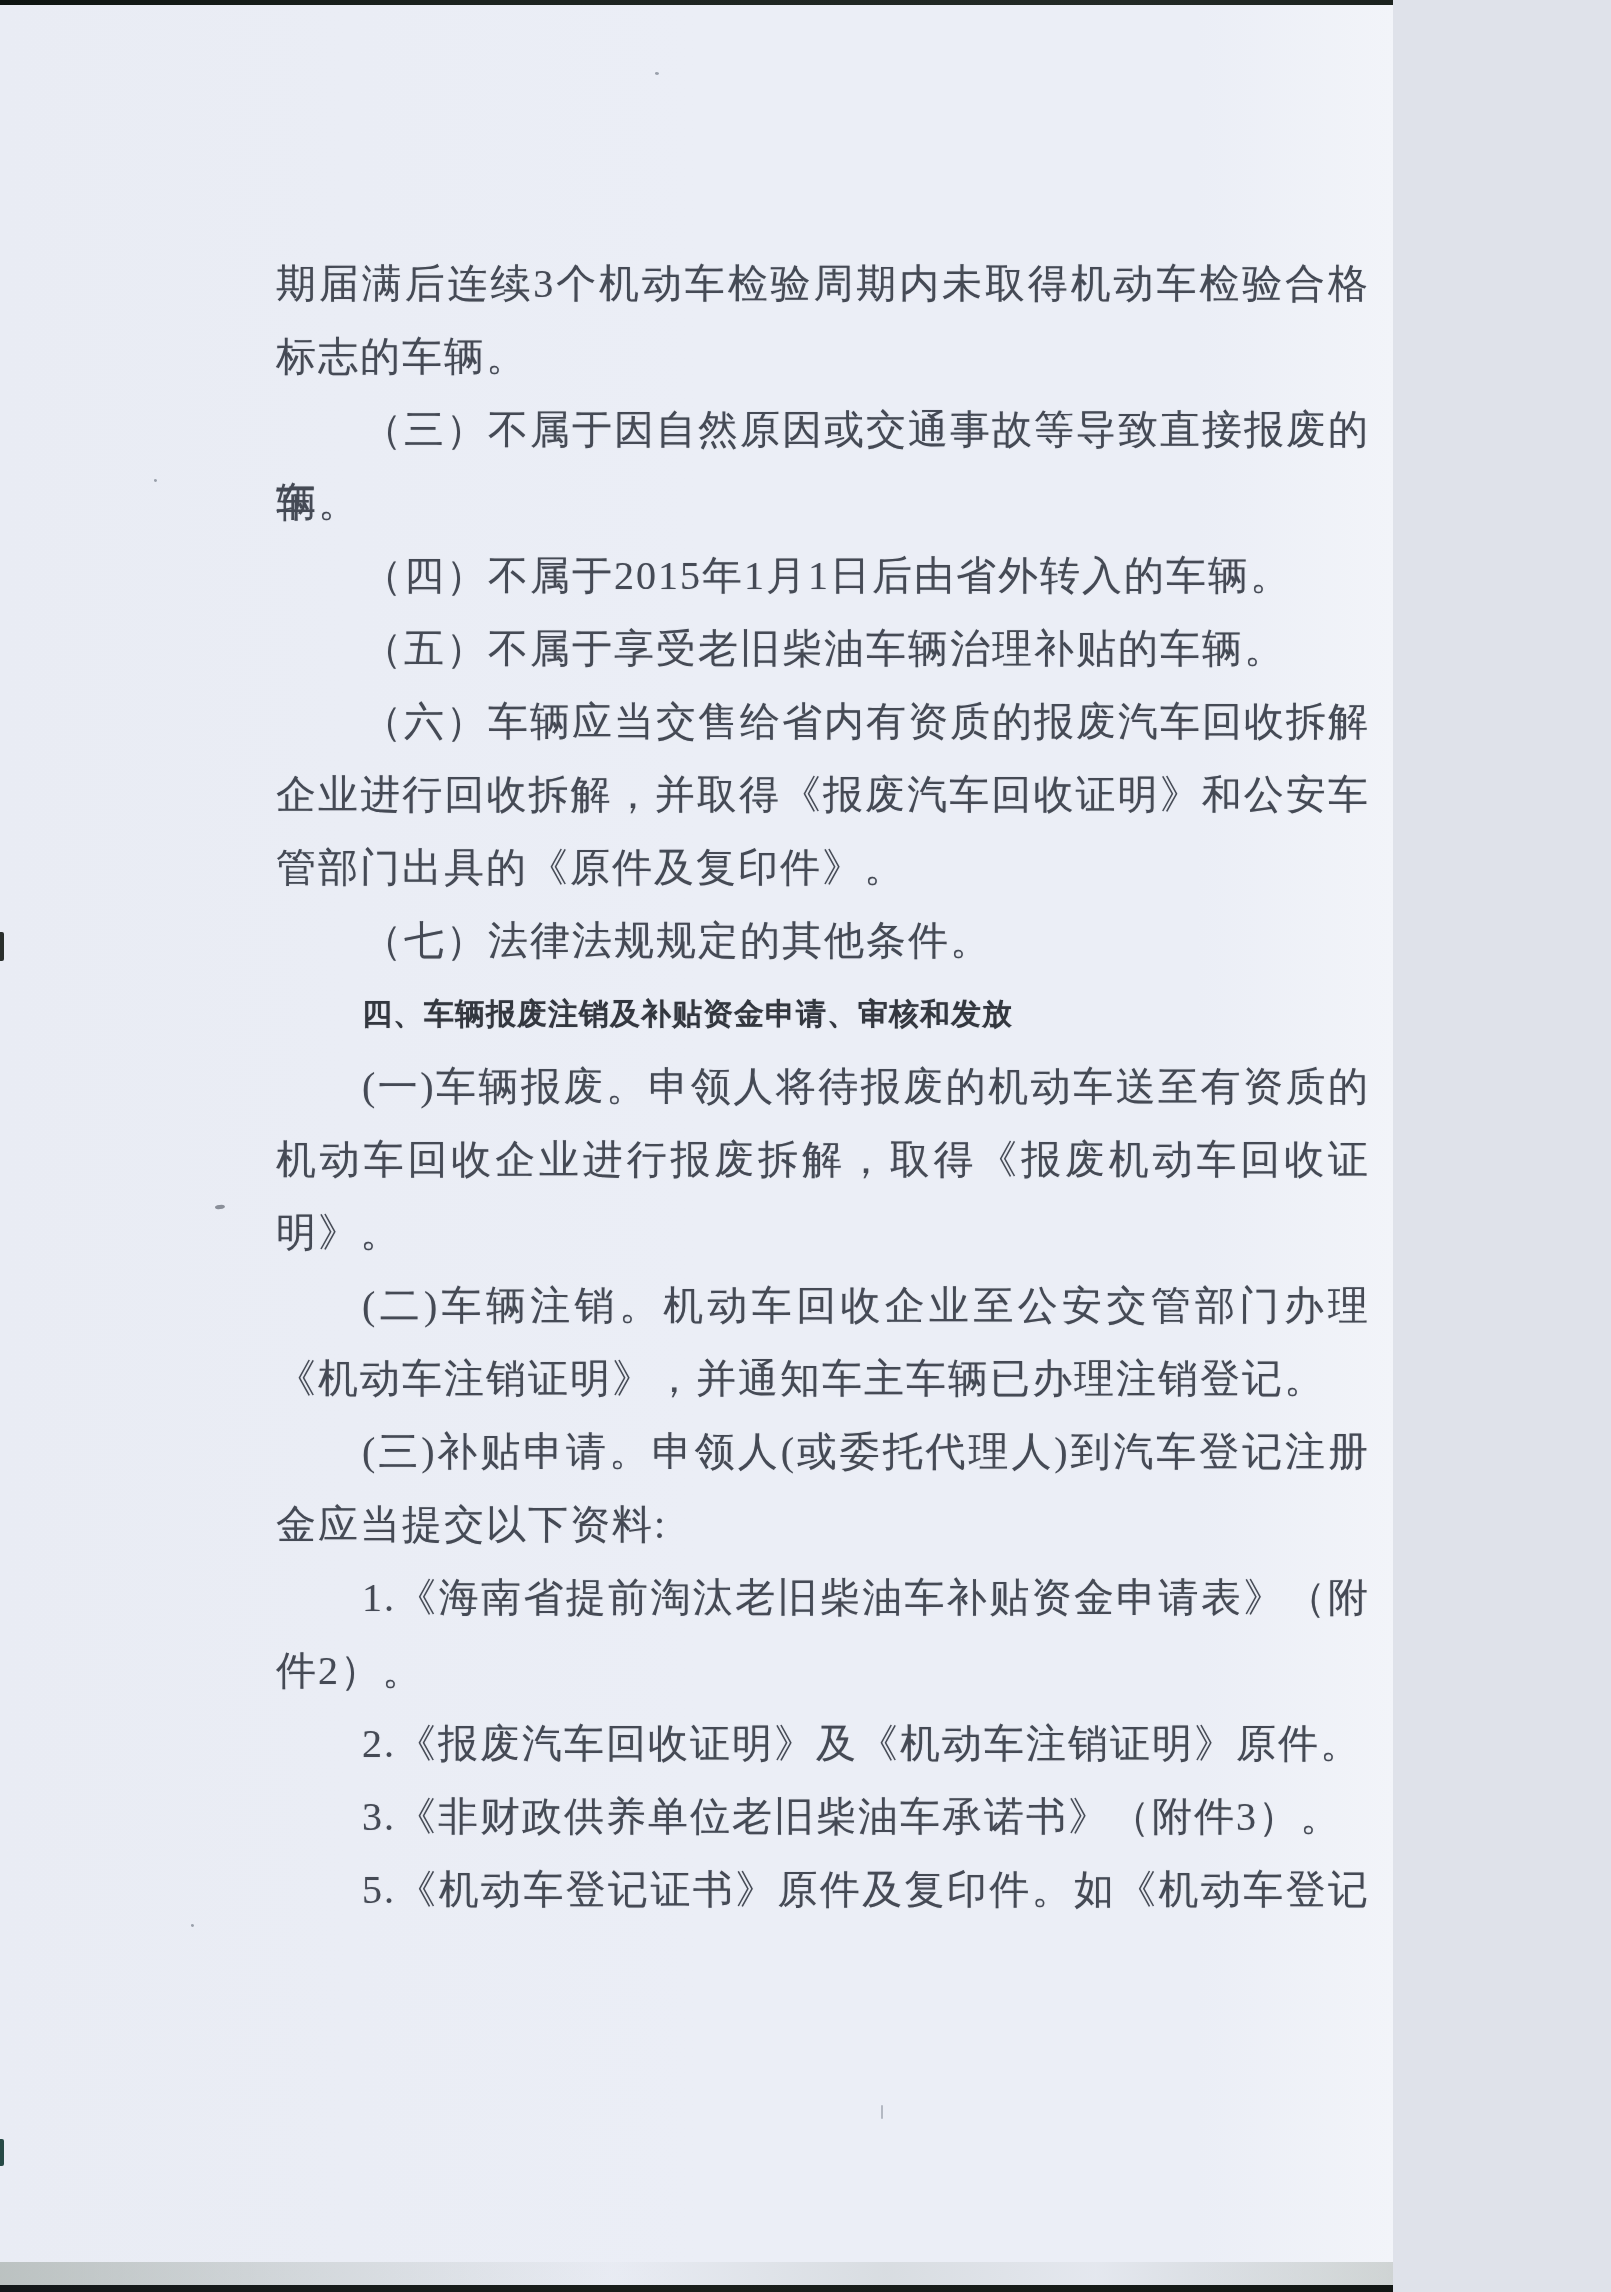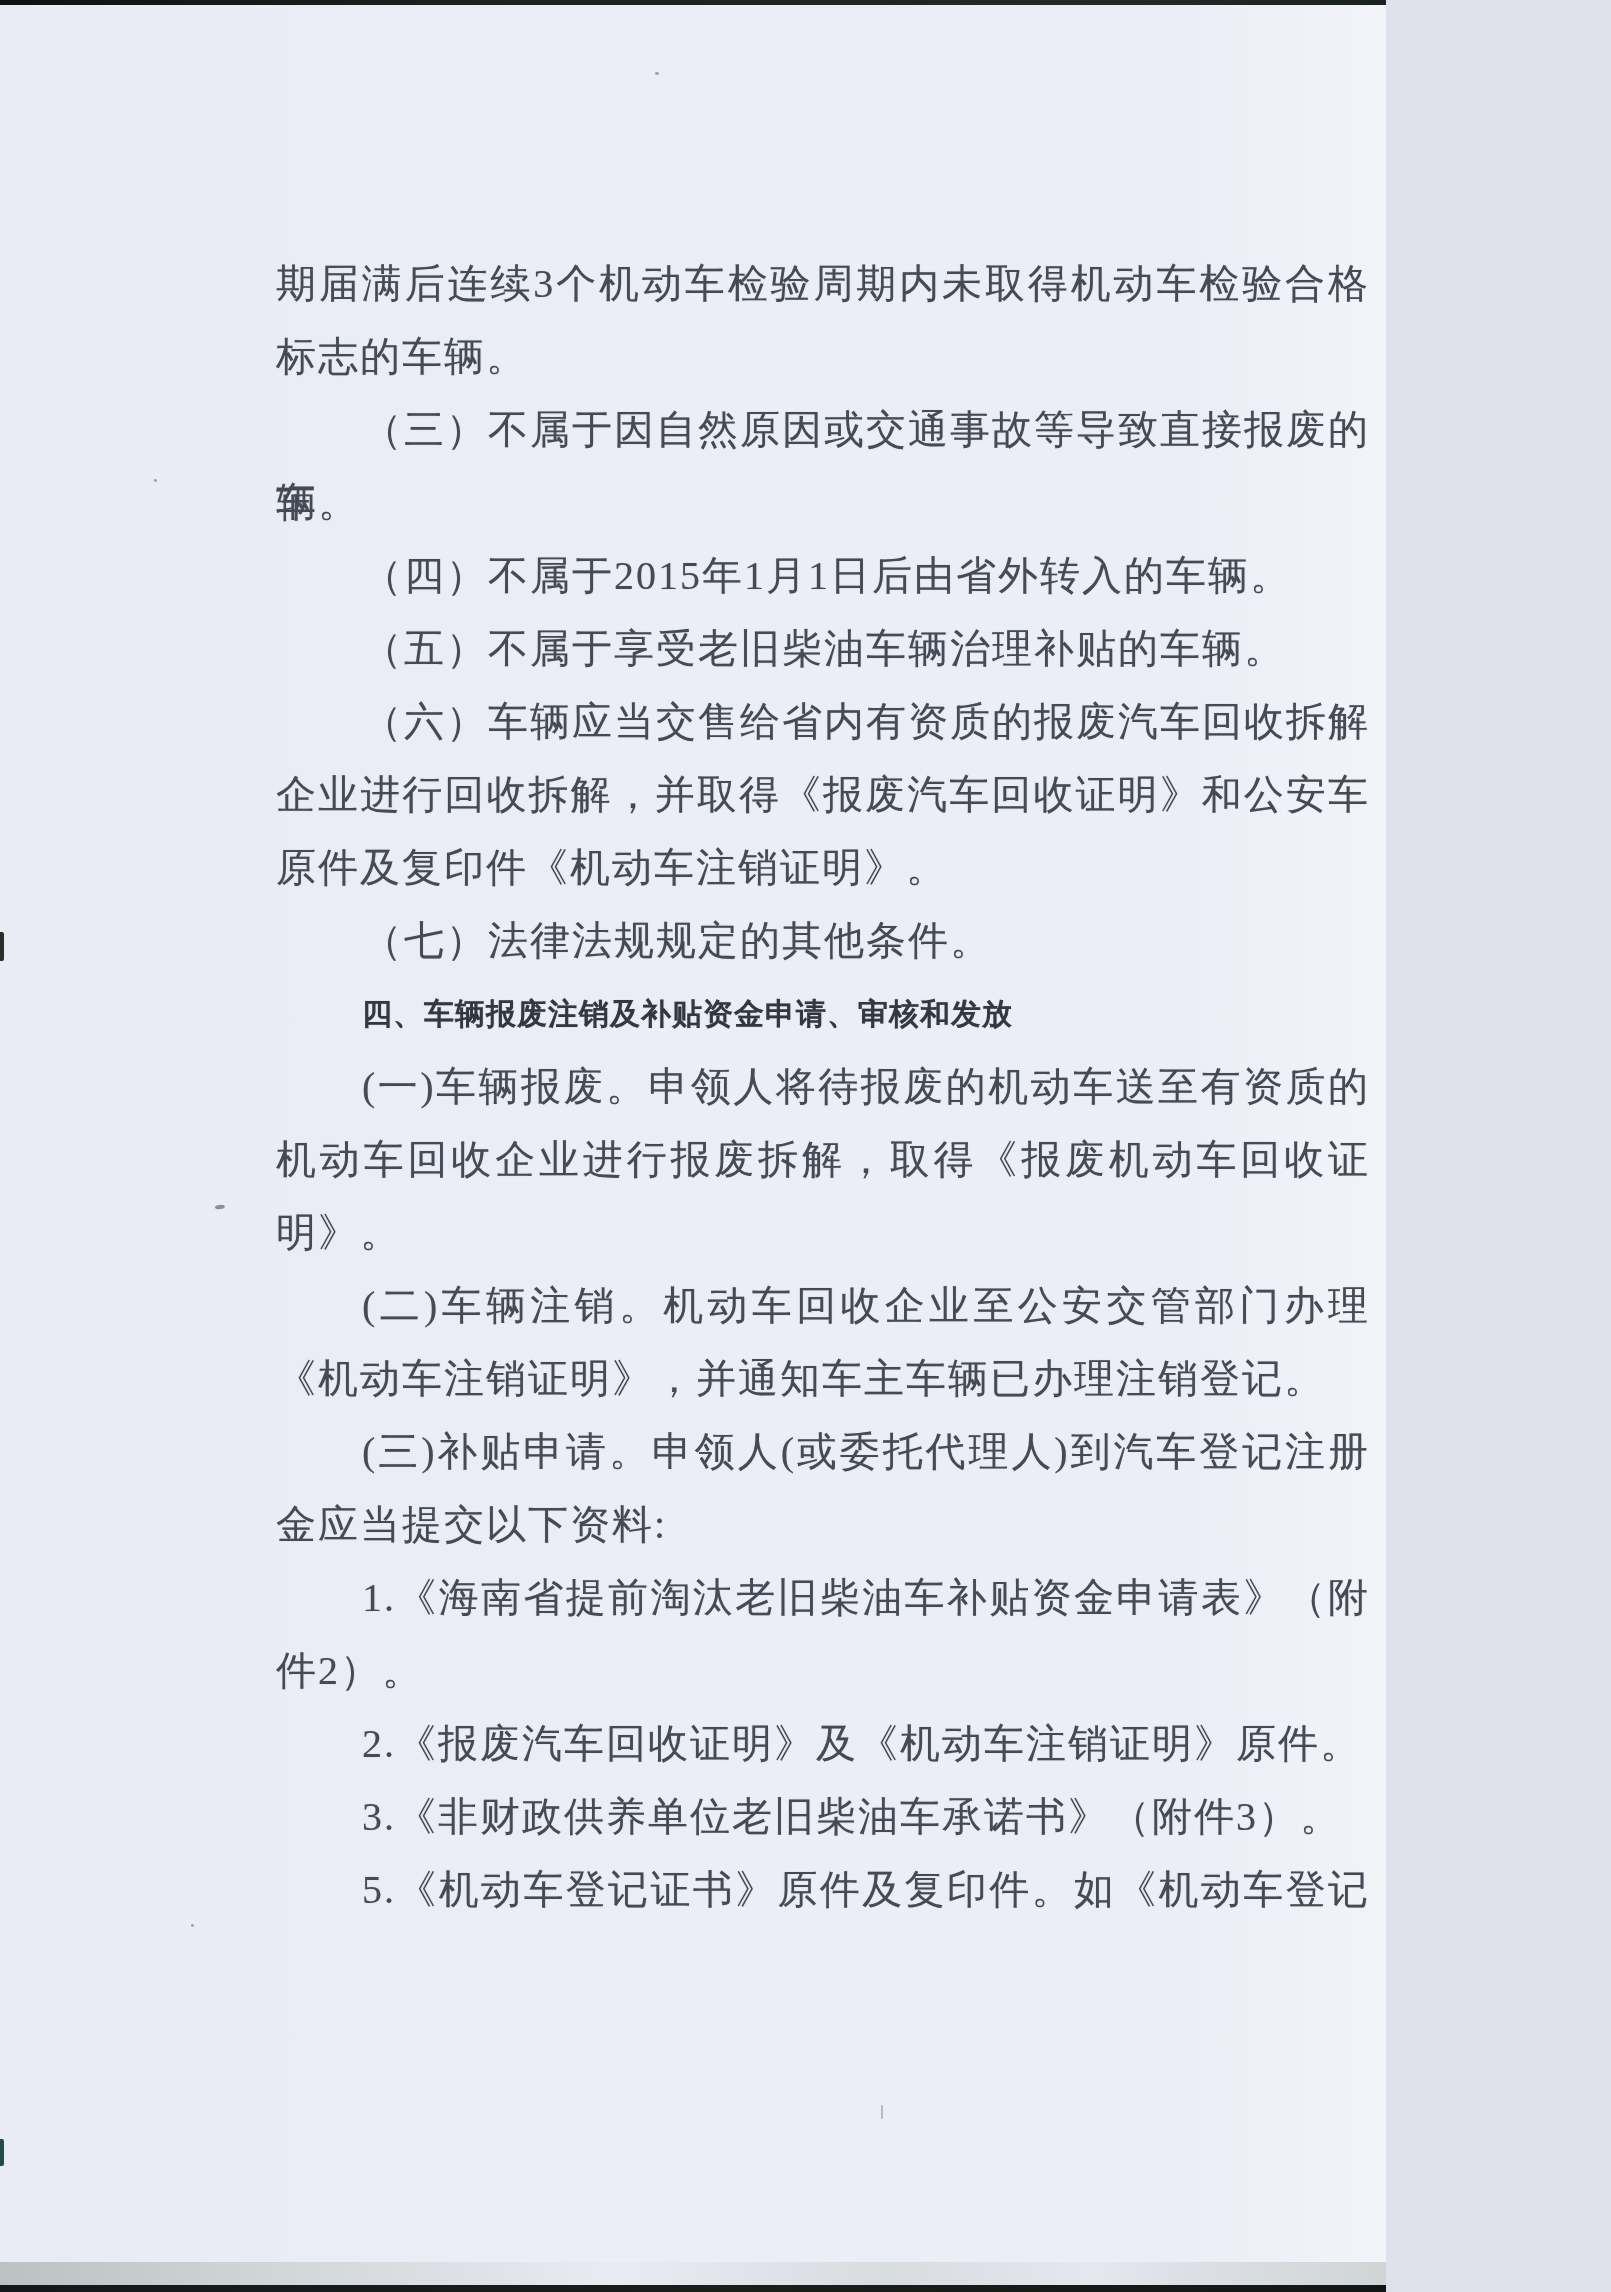--- a/index.html
+++ b/index.html
@@ -8,20 +8,21 @@
     overflow:hidden;
     background:#dfe2ea;
     font-family:"Liberation Serif", serif;
   }
   #paper{
     position:relative;
     width:1386px;height:2293px;
     background:
       linear-gradient(90deg, #e9ecf4 0%, #ebeef6 50%, var(--paper,#eef0f7) 86%, #f2f4f9 100%);
     overflow:hidden;
+    padding-left:7px;
   }
   
   .edge-top{
     position:absolute;left:0;top:0;width:1611px;height:4.9px;
     background:linear-gradient(90deg,#0e1411 0%, #1c231f 30%, #232a26 70%, #161c19 100%);
   }
   .edge-bottom{
     position:absolute;left:0;bottom:0;width:1611px;height:7.8px;
     background:linear-gradient(90deg,#14181a 0%, #1a1f1c 45%, #101513 100%);
   }
@@ -80,21 +81,21 @@
 
   <div class="textblock">
     <div class="line fill">期届满后连续3个机动车检验周期内未取得机动车检验合格</div>
     <div class="line">标志的车辆。</div>
     <div class="line ind fill">（三）不属于因自然原因或交通事故等导致直接报废的车</div>
     <div class="line">辆。</div>
     <div class="line ind">（四）不属于2015年1月1日后由省外转入的车辆。</div>
     <div class="line ind">（五）不属于享受老旧柴油车辆治理补贴的车辆。</div>
     <div class="line ind fill">（六）车辆应当交售给省内有资质的报废汽车回收拆解</div>
     <div class="line fill">企业进行回收拆解，并取得《报废汽车回收证明》和公安车</div>
-    <div class="line">原件及复印件《机动车注销证明》。</div>
+    <div class="line">管部门出具的《原件及复印件》。</div>
     <div class="line ind">（七）法律法规规定的其他条件。</div>
     <div class="line ind heading">四、车辆报废注销及补贴资金申请、审核和发放</div>
     <div class="line ind fill">(一)车辆报废。申领人将待报废的机动车送至有资质的</div>
     <div class="line fill">机动车回收企业进行报废拆解，取得《报废机动车回收证</div>
     <div class="line">明》。</div>
     <div class="line ind fill">(二)车辆注销。机动车回收企业至公安交管部门办理</div>
     <div class="line">《机动车注销证明》，并通知车主车辆已办理注销登记。</div>
     <div class="line ind fill">(三)补贴申请。申领人(或委托代理人)到汽车登记注册</div>
     <div class="line">金应当提交以下资料:</div>
     <div class="line ind fill">1.《海南省提前淘汰老旧柴油车补贴资金申请表》（附</div>

